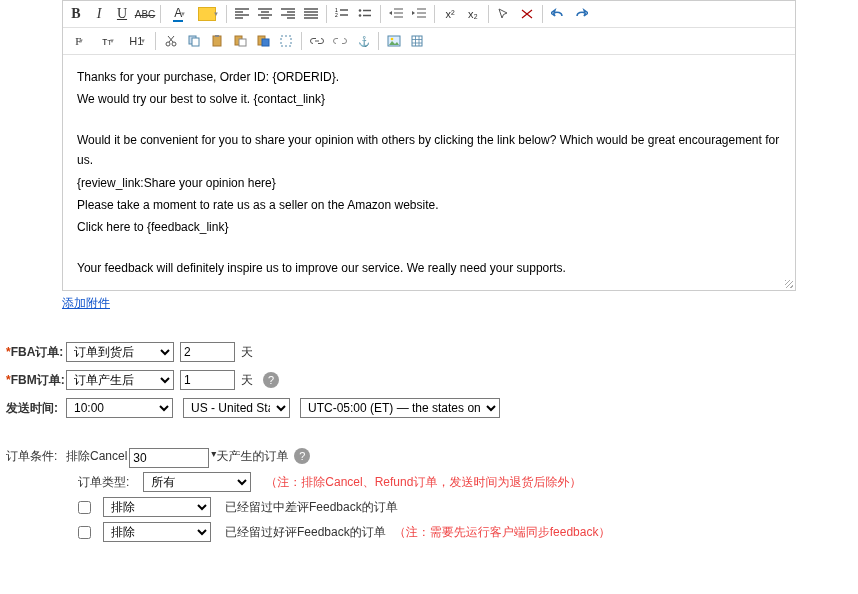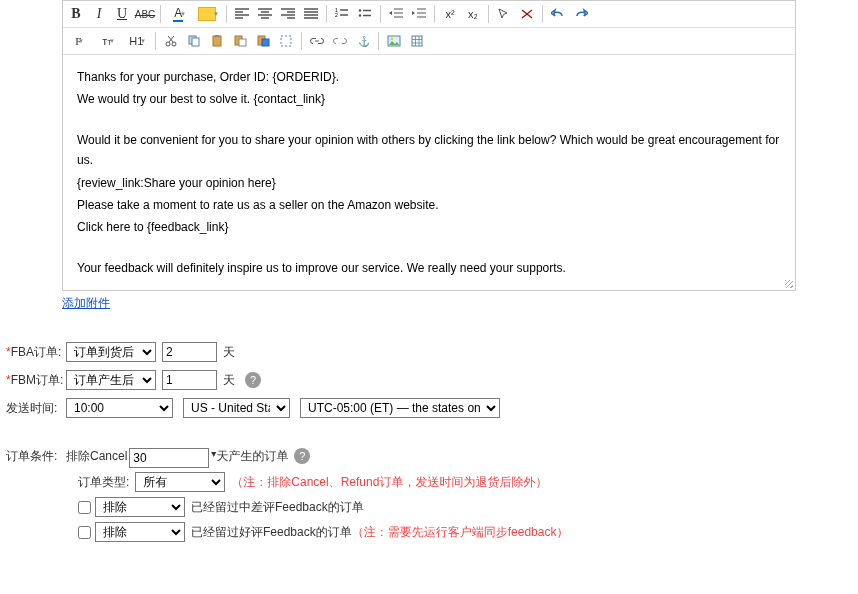--- a/index.html
+++ b/index.html
@@ -21,35 +21,35 @@
   .editor-body { padding: 10px 14px; min-height: 200px; line-height: 1.7; font-size: 12px; color: #000; position: relative; }
   .editor-body p { margin: 2px 0; }
   .editor-body .spacer { height: 16px; }
   .resize-handle { position: absolute; right: 2px; bottom: 2px; width: 10px; height: 10px; cursor: nwse-resize; }
   .resize-handle::after { content: ""; position: absolute; right: 0; bottom: 0; width: 8px; height: 8px; background: repeating-linear-gradient(135deg,#aaa 0 1px,transparent 1px 3px); }
   
   .attach-link { margin-left: 62px; color: #1155cc; text-decoration: underline; cursor: pointer; font-size: 12px; }
   
   .form-area { margin-top: 30px; padding: 0 6px; }
   .form-row { display: flex; align-items: center; margin-bottom: 8px; font-size: 12px; }
-  .form-label { width: 60px; text-align: left; color: #333; }
+  .form-label { width: 60px; text-align: left; color: #333; font-weight: bold; }
   .form-label .req { color: #d83b01; }
   select, input[type="text"] { font-size: 12px; padding: 1px 3px; border: 1px solid #7a7a7a; height: 20px; background: #fff; }
-  .sel-90 { width: 90px; }
+  .sel-90 { width: 108px; }
   .sel-135 { width: 107px; }
   .sel-200 { width: 200px; }
   .in-55 { width: 55px; }
   .in-80 { width: 80px; }
   .unit { margin: 0 6px; }
   .help { display: inline-flex; width: 16px; height: 16px; border-radius: 50%; background: #999; color: #fff; align-items: center; justify-content: center; font-size: 11px; cursor: help; margin-left: 4px; }
   
   .conditions { margin-top: 30px; padding: 0 6px; font-size: 12px; }
   .cond-row { display: flex; align-items: flex-start; margin-bottom: 4px; }
   .cond-label { width: 60px; color: #333; vertical-align: top; }
-  .cond-sub { margin-left: 72px; display: flex; align-items: center; margin-bottom: 5px; flex-wrap: nowrap; }
+  .cond-sub { margin-left: 72px; display: flex; align-items: center; margin-bottom: 5px; flex-wrap: nowrap; gap: 8px; }
   .note-red { color: #ef4444; }
   input[type="checkbox"] { width: 13px; height: 13px; margin-right: 4px; }
 </style>
 </head>
 <body>
 
 
 
 <div class="editor-wrapper">
   <div class="toolbar">

